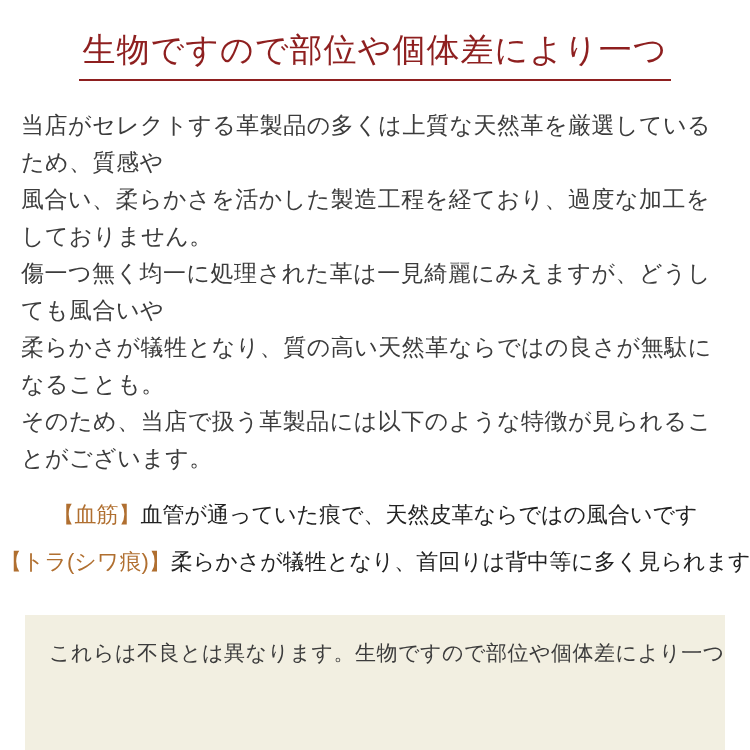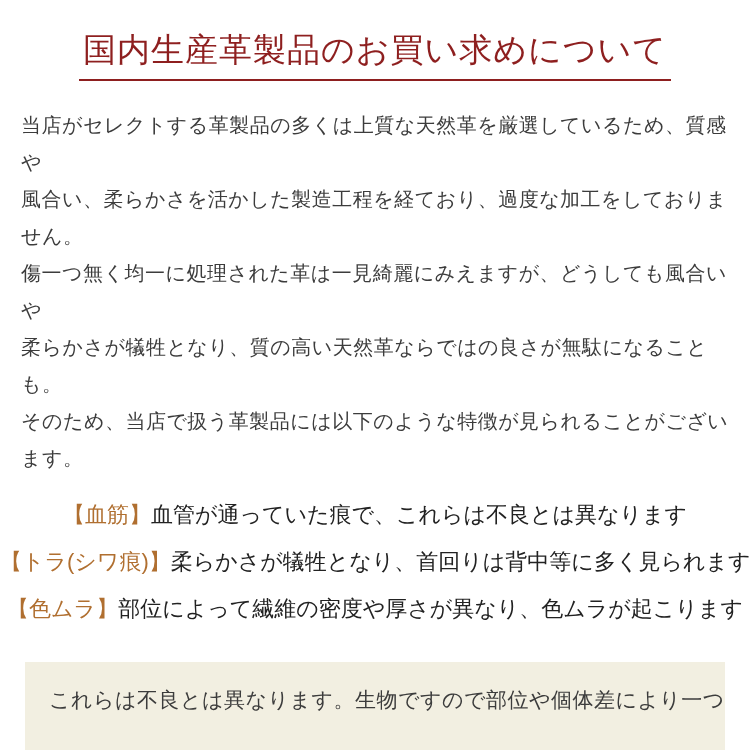--- a/index.html
+++ b/index.html
@@ -28,21 +28,21 @@
   }
   .title-inner {
     display: inline-block;
     color: var(--maroon);
     border-bottom: 2px solid var(--maroon);
     padding: 0 4px 6px;
   }
 
   .intro {
     margin: 26px 18px 0 21px;
-    font-size: 20px;
+    font-size: 23px;
     line-height: 37px;
     color: #3c3c3c;
     white-space: pre-line;
     letter-spacing: 0.5px;
   }
 
   .features { margin-top: 14px; }
   .feature {
     text-align: center;
     font-family: "Liberation Sans", sans-serif;
@@ -68,38 +68,35 @@
     letter-spacing: 0.5px;
     white-space: nowrap;
   }
 </style>
 </head>
 <body>
 
 <div class="page">
 
   <h1 class="title">
-    <span class="title-inner">国内生産革製品のお買い求めについて</span>
+    <span class="title-inner">生物ですので部位や個体差により一つ</span>
   </h1>
 
   <p class="intro">当店がセレクトする革製品の多くは上質な天然革を厳選しているため、質感や
 風合い、柔らかさを活かした製造工程を経ており、過度な加工をしておりません。
 傷一つ無く均一に処理された革は一見綺麗にみえますが、どうしても風合いや
 柔らかさが犠牲となり、質の高い天然革ならではの良さが無駄になることも。
 そのため、当店で扱う革製品には以下のような特徴が見られることがございます。</p>
 
   <div class="features">
     <div class="feature">
-      <span class="flabel">【血筋】</span><span>血管が通っていた痕で、これらは不良とは異なります</span>
+      <span class="flabel">【血筋】</span><span>血管が通っていた痕で、天然皮革ならではの風合いです</span>
     </div>
     <div class="feature">
       <span class="flabel">【トラ(シワ痕)】</span><span>柔らかさが犠牲となり、首回りは背中等に多く見られます</span>
-    </div>
-    <div class="feature">
-      <span class="flabel">【色ムラ】</span><span>部位によって繊維の密度や厚さが異なり、色ムラが起こります</span>
     </div>
   </div>
 
   <div class="note">
     <p class="nline">
       <span>これらは不良とは異なります。生物ですので部位や個体差により一つ</span>
     </p>
 
   </div>
 

